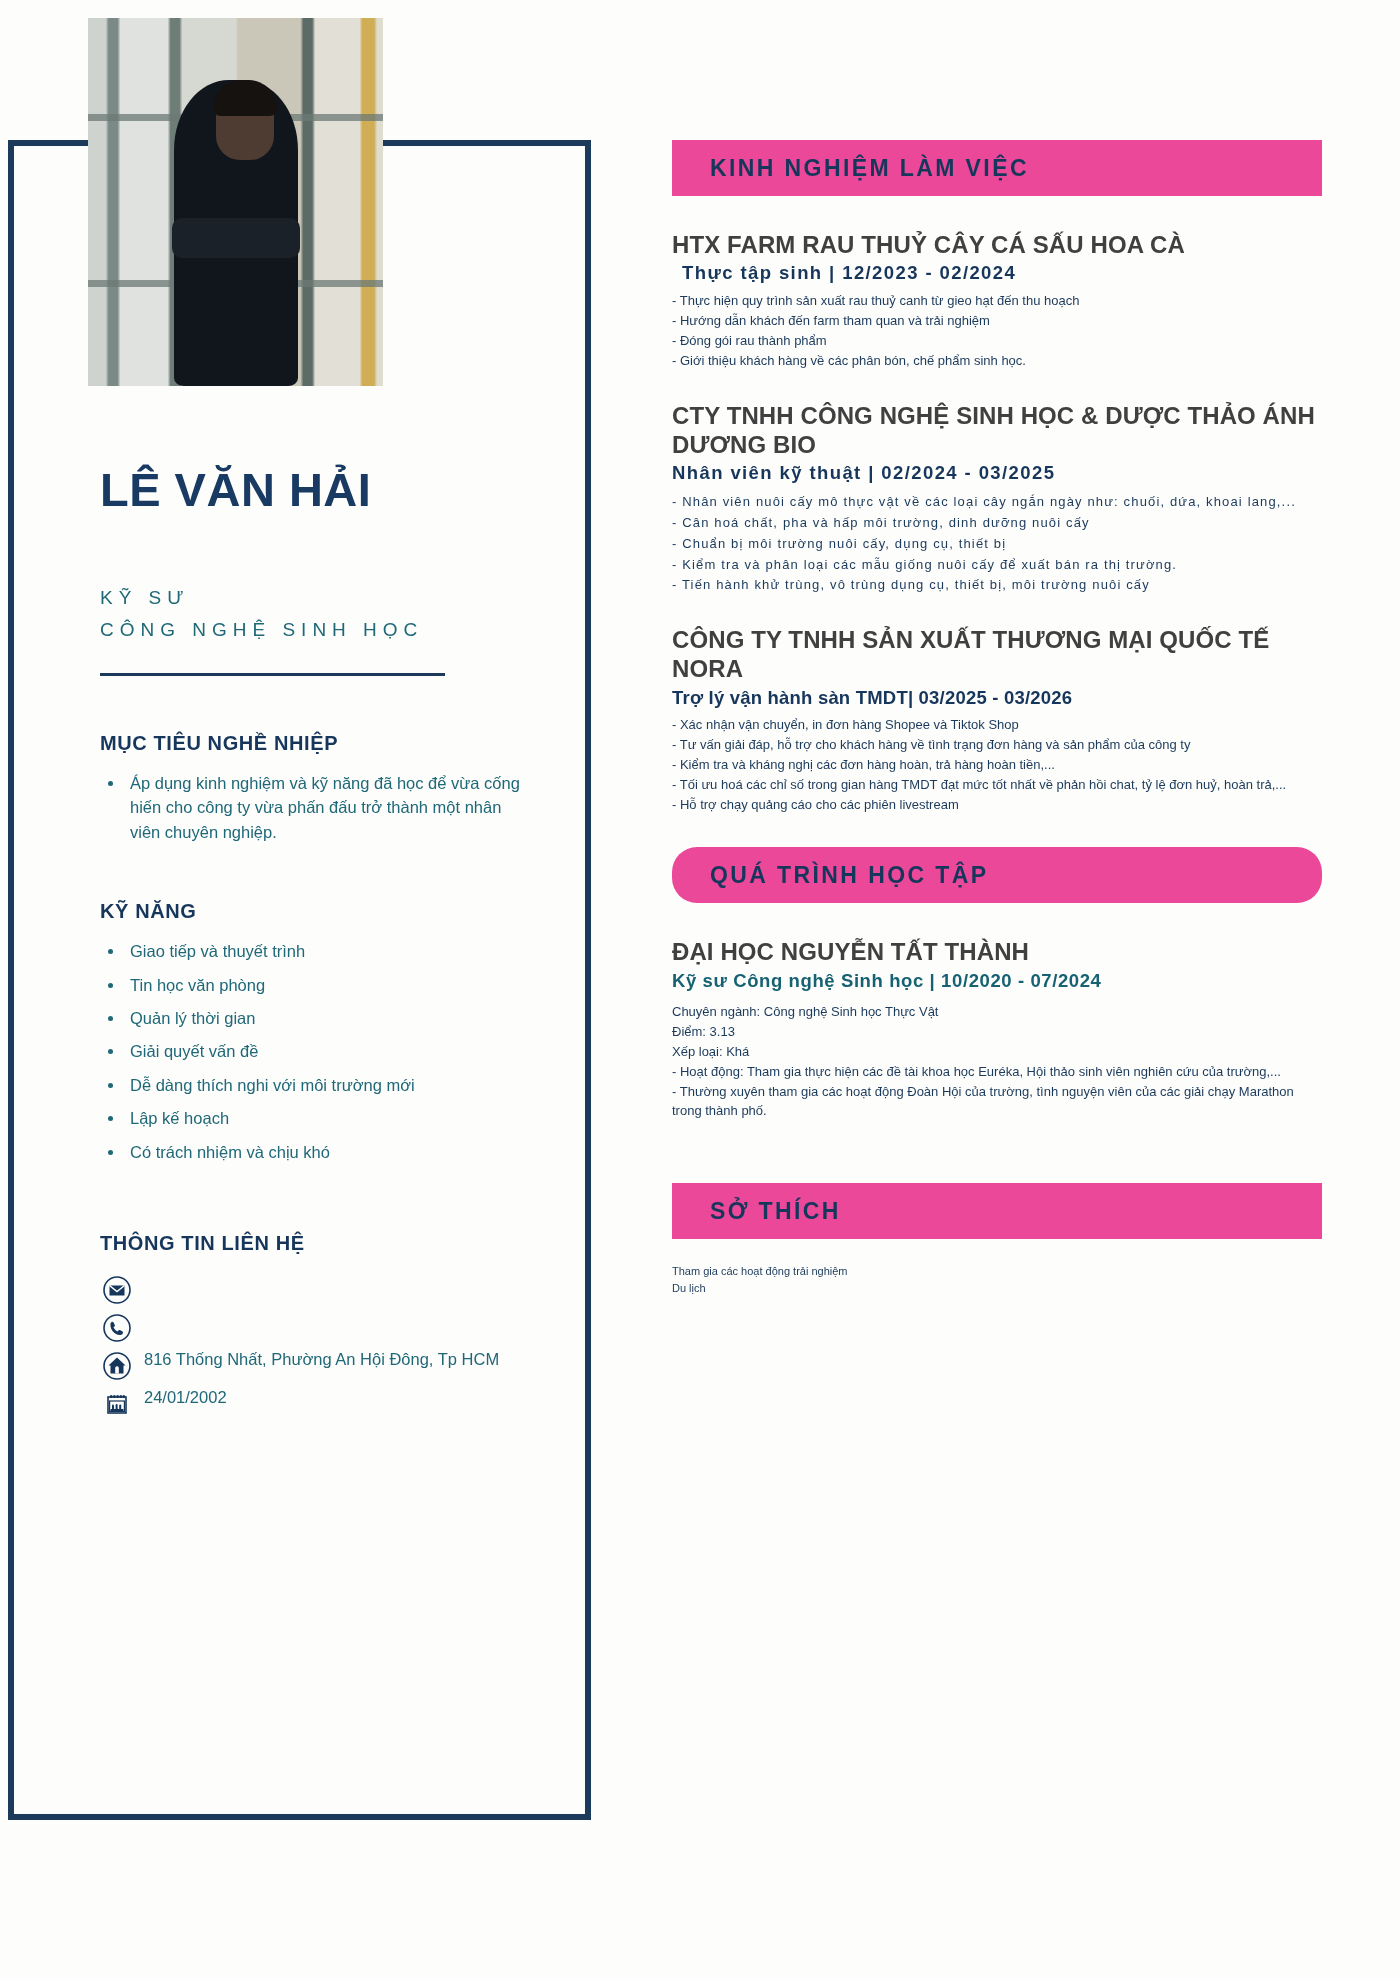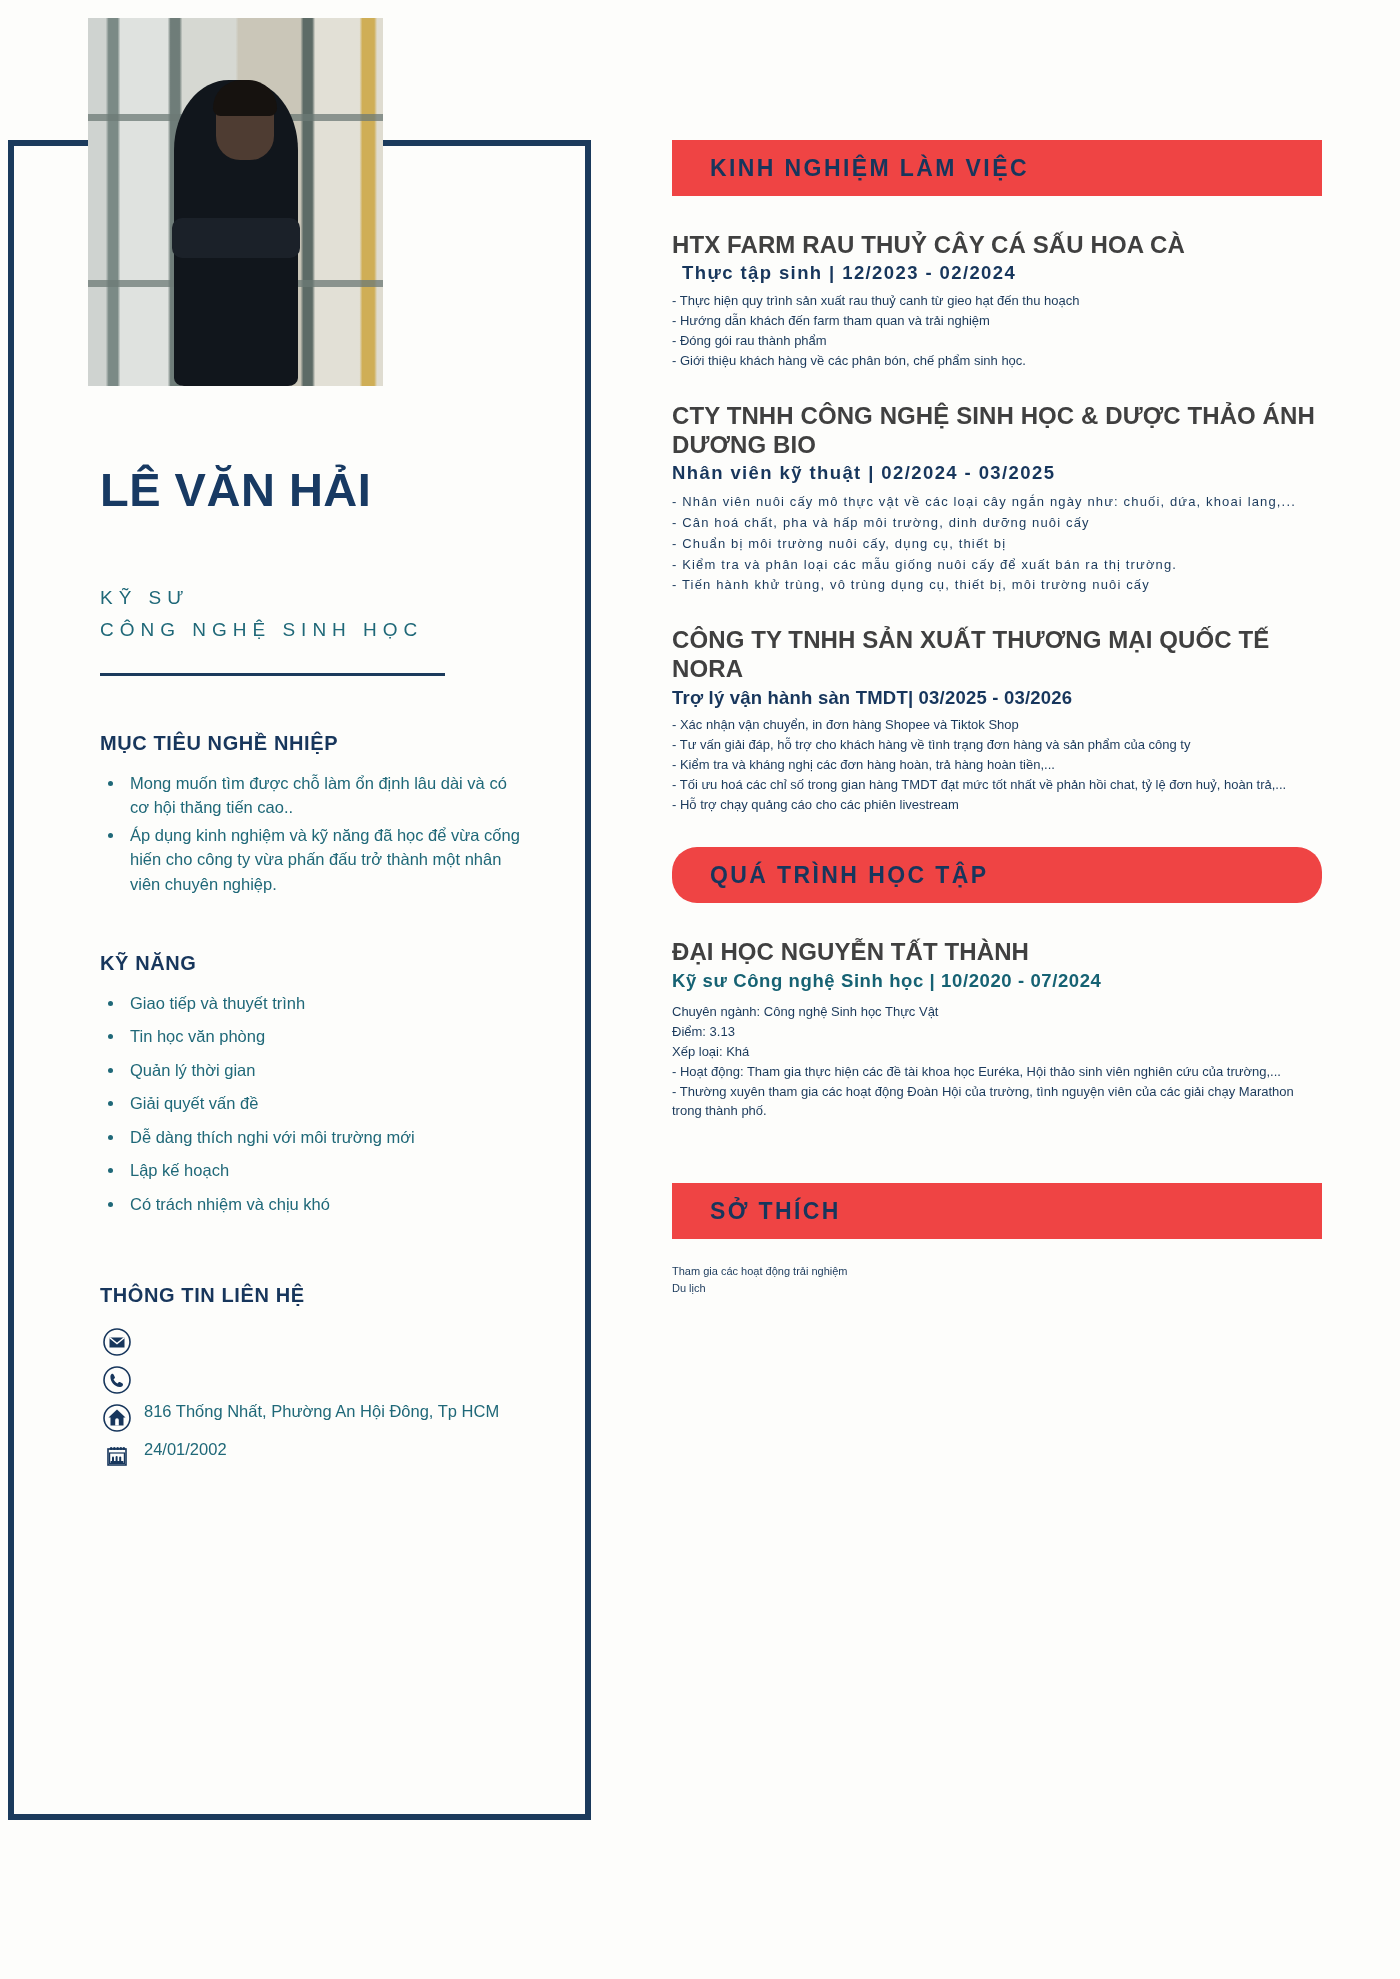--- a/index.html
+++ b/index.html
@@ -206,21 +206,21 @@
   
   .right-col {
     position: absolute;
     left: 672px;
     top: 0;
     width: 650px;
     z-index: 5;
   }
 
   .sec-header {
-    background: #ef4444;
+    background: #ec4899;
     height: 56px;
     display: flex;
     align-items: center;
     padding-left: 38px;
     margin-bottom: 34px;
   }
   .sec-header span {
     font-size: 23px;
     font-weight: bold;
     color: #17365c;
@@ -289,21 +289,20 @@
 
     <div class="role">
       <div>KỸ SƯ</div>
       <div>CÔNG NGHỆ SINH HỌC</div>
     </div>
 
     <div class="divider"></div>
 
     <div class="side-heading">MỤC TIÊU NGHỀ NHIỆP</div>
     <ul class="side-list">
-      <li>Mong muốn tìm được chỗ làm ổn định lâu dài và có cơ hội thăng tiến cao..</li>
       <li>Áp dụng kinh nghiệm và kỹ năng đã học để vừa cống hiến cho công ty vừa phấn đấu trở thành một nhân viên chuyên nghiệp.</li>
     </ul>
 
     <div class="side-heading">KỸ NĂNG</div>
     <ul class="side-list skills-list">
       <li>Giao tiếp và thuyết trình</li>
       <li>Tin học văn phòng</li>
       <li>Quản lý thời gian</li>
       <li>Giải quyết vấn đề</li>
       <li>Dễ dàng thích nghi với môi trường mới</li>

